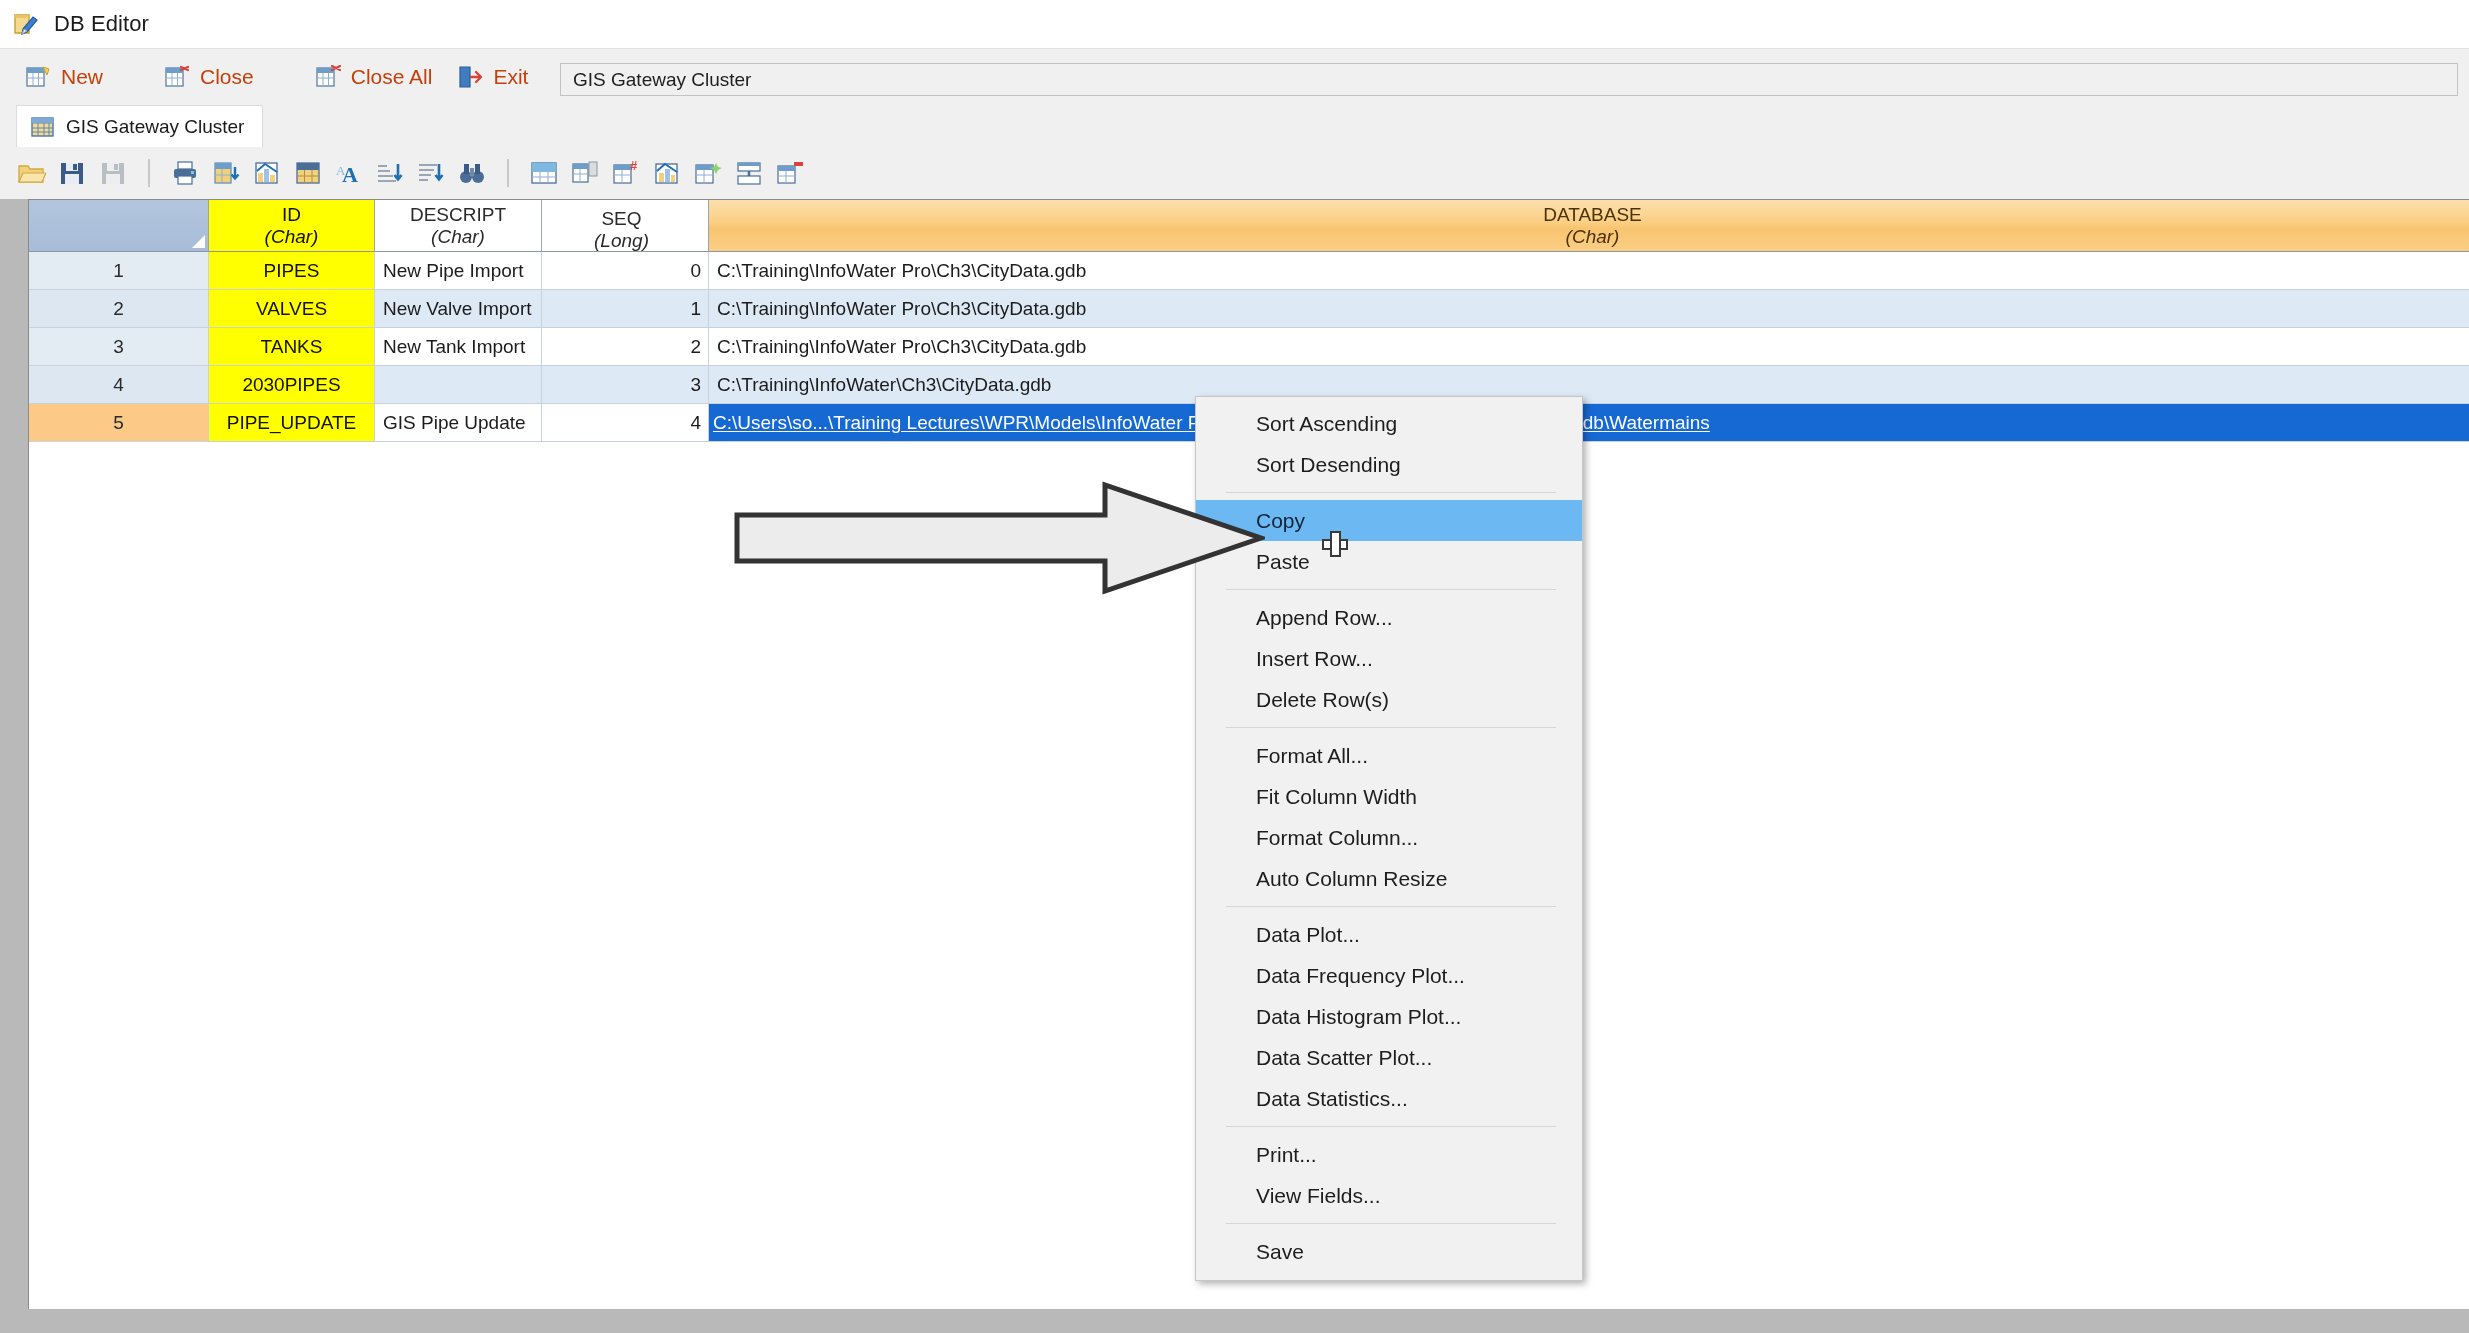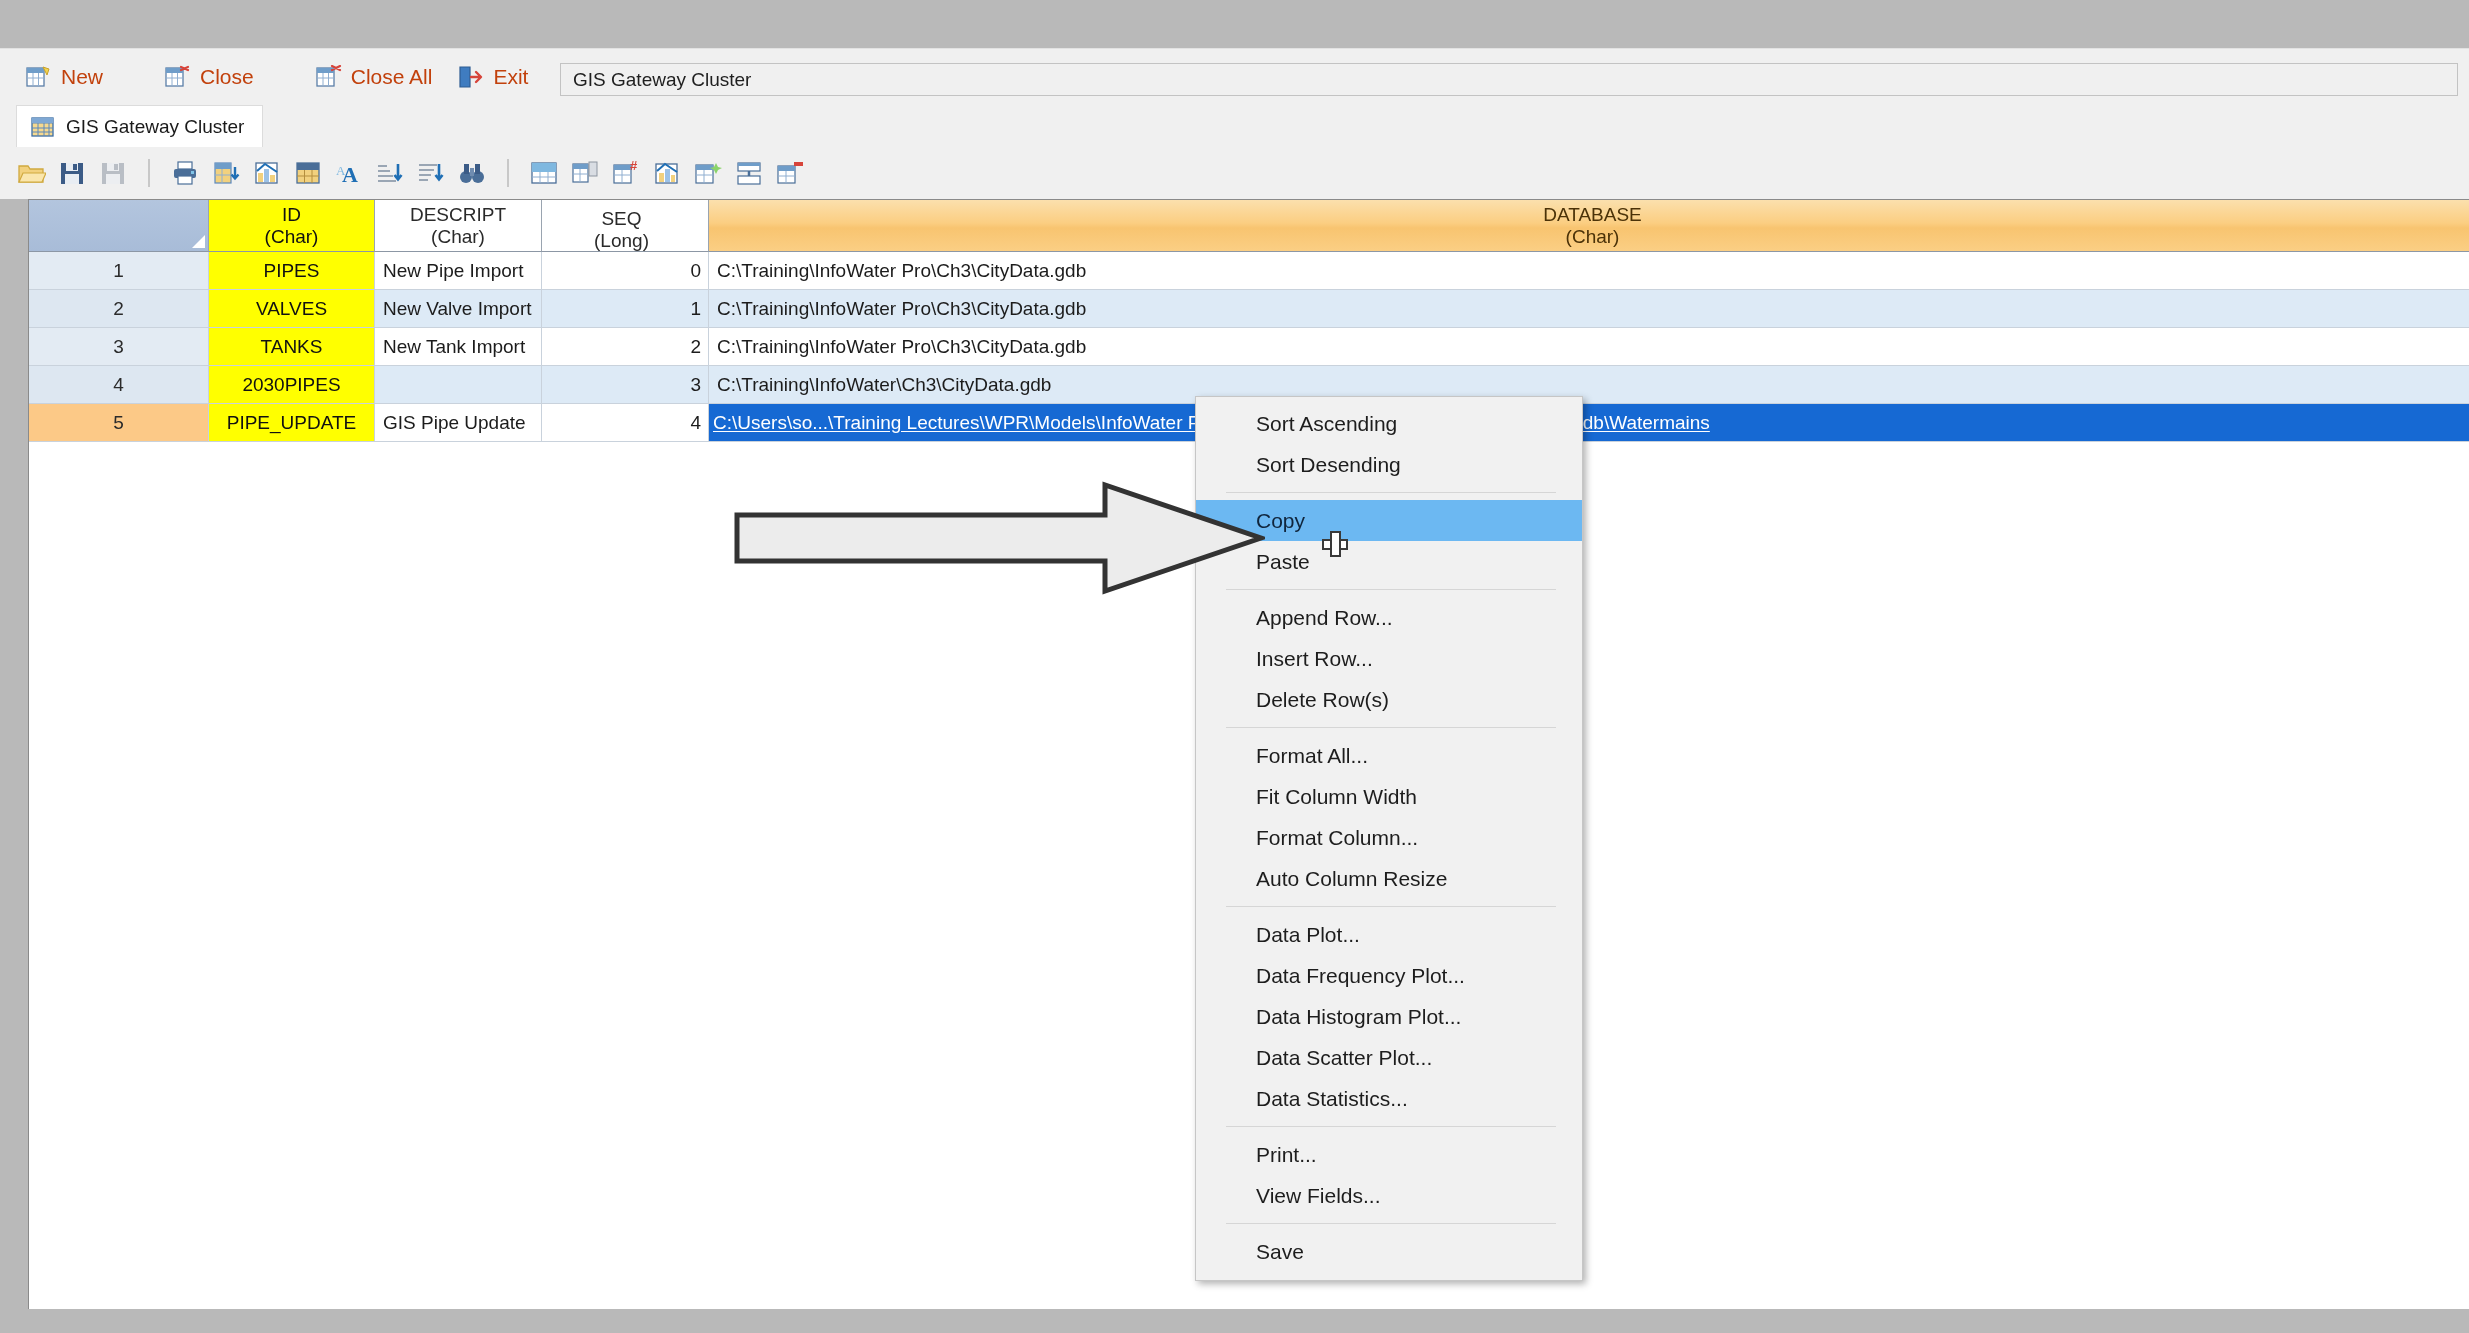--- a/index.html
+++ b/index.html
@@ -69,21 +69,21 @@
   }
   .hrow{ display:flex; height:52px; }
   .hcell{
     display:flex; flex-direction:column; align-items:center; justify-content:center;
     font-size:19px; color:#2a2a2a; line-height:1.12;
     border-right:1px solid #9aa4b0; border-bottom:1px solid #8c97a5;
     background:linear-gradient(#fcfdfe 0%, #f2f4f7 48%, #e4e8ee 52%, #dfe4eb 100%);
     position:relative; cursor:default;
   }
   .hcell .h1{ font-weight:400; }
-  .hcell .h2{ font-weight:400; }
+  .hcell .h2{ font-weight:400;font-style:italic; }
   .hcell.corner{
     background:linear-gradient(#b3c5de 0%, #a8bcd8 100%);
     border-right:1px solid #9aa4b0;
   }
   .hcell.corner::after{
     content:""; position:absolute; right:3px; bottom:3px;
     border-left:13px solid transparent; border-bottom:13px solid #ffffff;
   }
   .hcell.sel{
     background:linear-gradient(#fbe0ad 0%, #fbce82 45%, #f8c470 55%, #fbcf84 100%);
@@ -138,20 +138,31 @@
   
   .annot-arrow{
     position:absolute; left:733px; top:478px; width:532px; height:120px; z-index:55;
   }
 </style>
 </head>
 <body>
 
 <div id="app">
 
+  <div class="titlebar">
+    <span class="title-icon">
+      <svg width="28" height="28" viewBox="0 0 28 28">
+        <path d="M3 5 h14 v18 h-14 z" fill="#f6d98f" stroke="#c9a227" stroke-width="1.4"></path>
+        <path d="M3 5 h14 l-3 3 h-11 z" fill="#e9c36a"></path>
+        <path d="M11 19 L21 7 l4 3 L15 22 l-5 2 z" fill="#3b7fd4" stroke="#2a5c9c" stroke-width="1.2"></path>
+        <path d="M10 24 l2 -5 l3 2 z" fill="#dfe6ee" stroke="#9aa6b4" stroke-width=".8"></path>
+      </svg>
+    </span>
+    <span class="title-text">DB Editor</span>
+  </div>
 
   <div class="cmdbar">
 
     <div class="cmd-item">
       <span class="cmd-ico">
         <svg width="26" height="24" viewBox="0 0 26 24">
           <rect x="1" y="3" width="17" height="18" fill="#ffffff" stroke="#5b7fa8" stroke-width="1.3"></rect>
           <rect x="1" y="3" width="17" height="5" fill="#6f9dc9"></rect>
           <path d="M1 13 h17 M7 8 v13 M12.5 8 v13" stroke="#8faed0" stroke-width="1"></path>
           <path d="M17 2 l6 2 -2 6 z" fill="#f3d44e" stroke="#c9a12a" stroke-width="1"></path>

